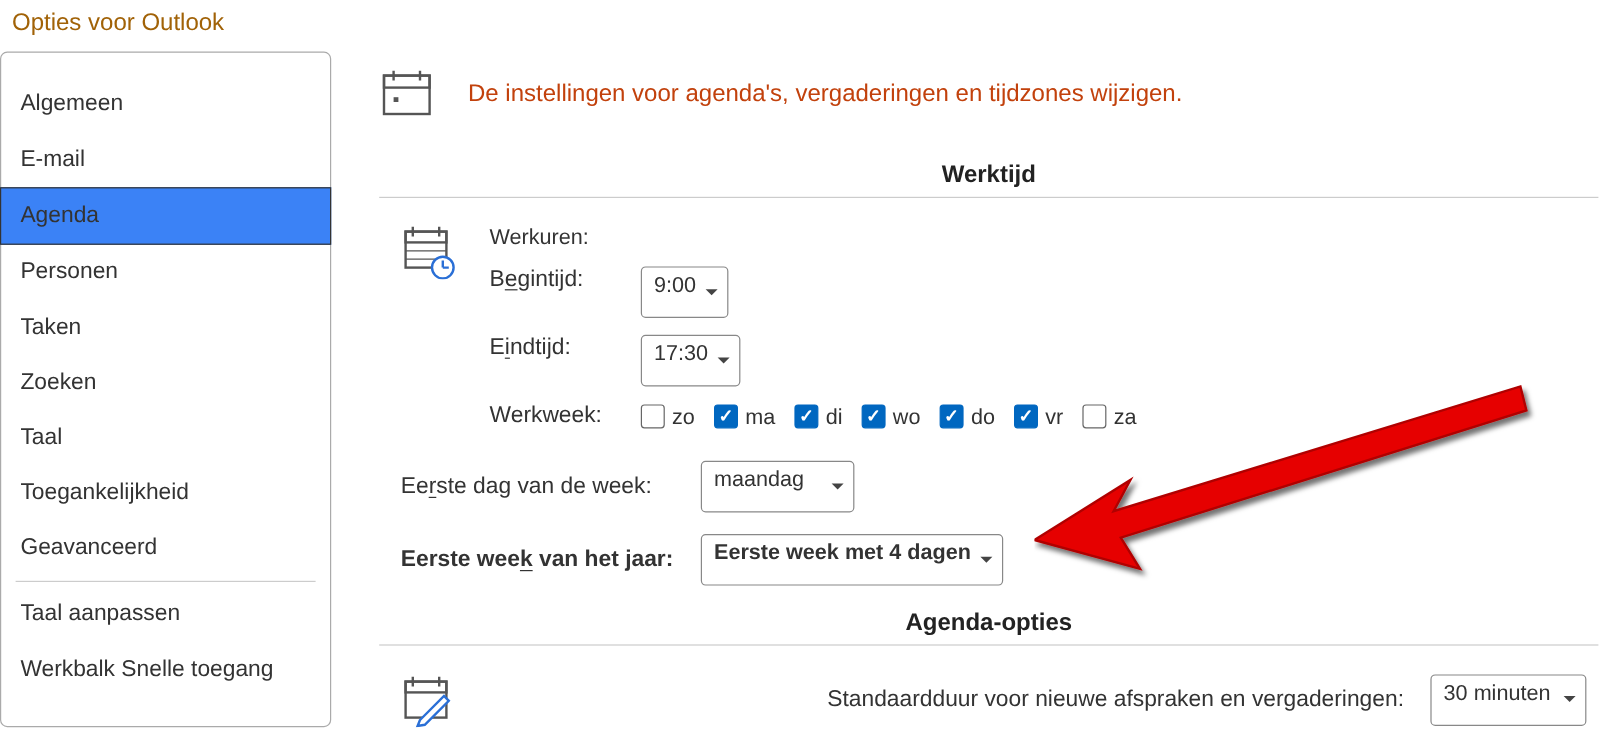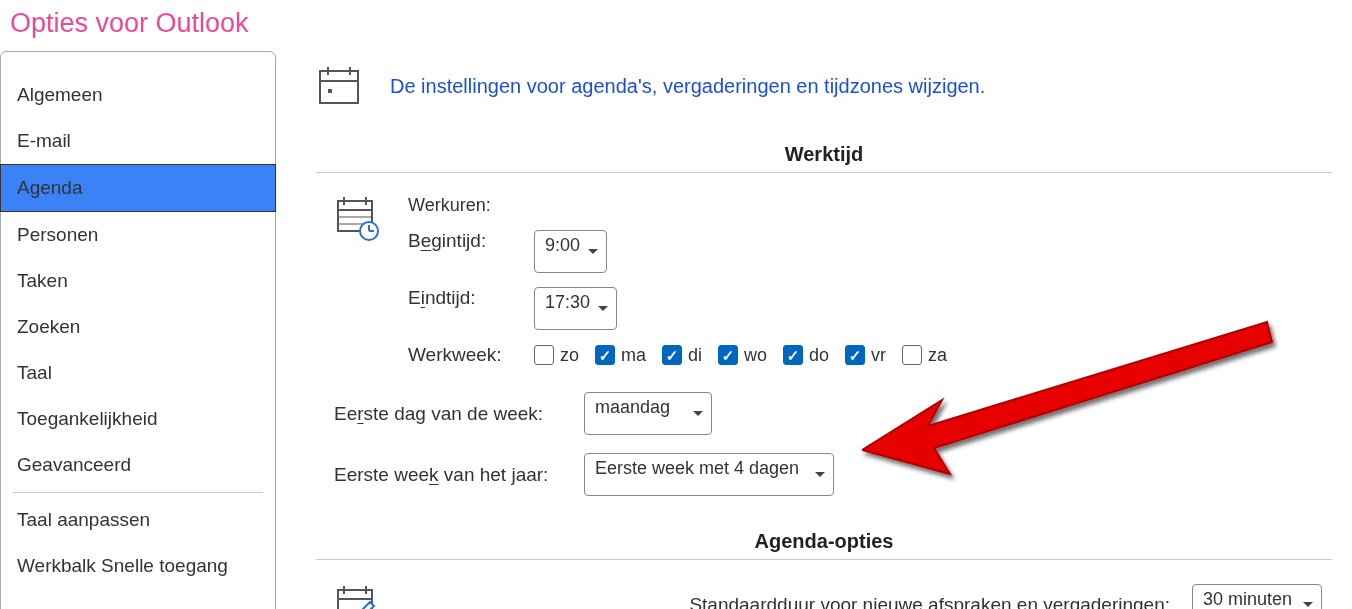--- a/index.html
+++ b/index.html
@@ -6,22 +6,22 @@
     body {
       font-family: "Segoe UI", Tahoma, sans-serif;
       font-size: 18px;
       color: #333;
       background: #fff;
       width: 1352px;
       height: 609px;
       overflow: hidden;
     }
     .dialog-title {
-      color: #ec4899;
-      font-size: 27px;
+      color: #a16207;
+      font-size: 20px;
       padding: 8px 26px 12px 10px;
     }
     .main-layout {
       display: flex;
       gap: 40px;
     }
     .sidebar {
       width: 276px;
       border: 1px solid #aaa;
       border-radius: 6px;
@@ -50,21 +50,21 @@
     }
     .header-row {
       display: flex;
       align-items: center;
       gap: 28px;
       margin-bottom: 34px;
     }
     .header-row svg { flex-shrink: 0; }
     .header-text {
       font-size: 20px;
-      color: #1d4ed8;
+      color: #c2410c;
     }
     .section-title {
       font-weight: 600;
       font-size: 20px;
       color: #222;
       padding-bottom: 6px;
       border-bottom: 1px solid #ccc;
       margin-bottom: 22px;
       text-align: center;
     }
@@ -269,21 +269,21 @@
           </div>
         </div>
       </div>
     </div>
 
     <div class="option-row">
       <span class="option-label"><span>Ee</span><span class="u">r</span><span>ste dag van de week:</span></span>
       <div class="select-box" style="min-width:128px">maandag</div>
     </div>
 
-    <div class="option-row" style="margin-top:18px; margin-bottom:34px;">
+    <div class="option-row" style="margin-top:18px; margin-bottom:20px;font-weight:bold;">
       <span class="option-label"><span>Eerste wee</span><span class="u">k</span><span> van het jaar:</span></span>
       <div class="select-box" style="min-width:250px">Eerste week met 4 dagen</div>
     </div>
 
     <div class="section-title">Agenda-opties</div>
 
     <div class="agenda-opties-row">
       <svg width="46" height="46" viewBox="0 0 46 46">
         <rect x="4" y="8" width="34" height="30" fill="none" stroke="#555" stroke-width="2"></rect>
         <rect x="4" y="8" width="34" height="9" fill="none" stroke="#555" stroke-width="2"></rect>

